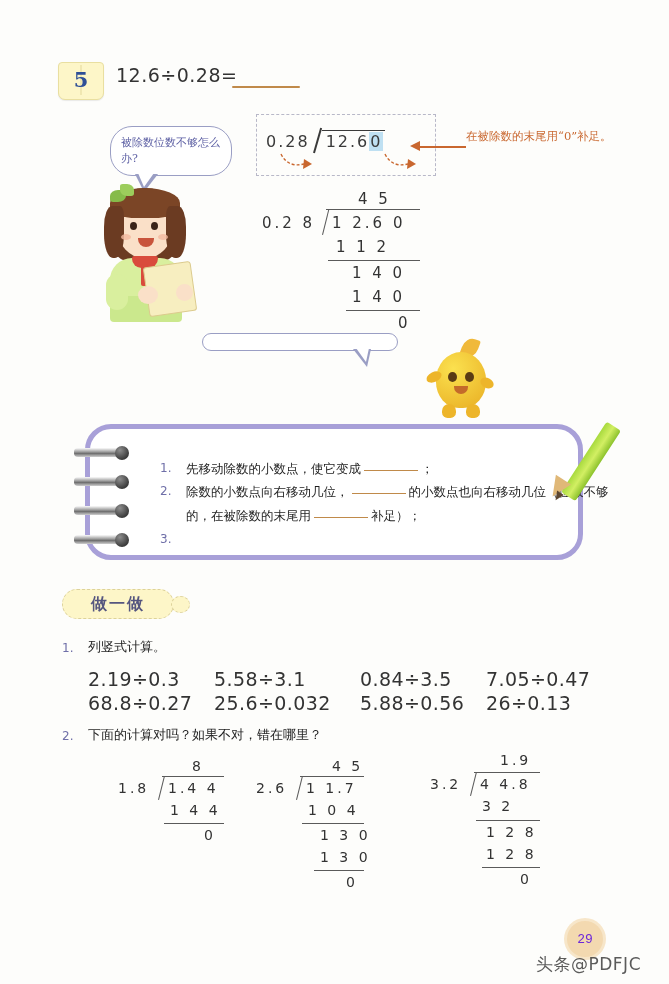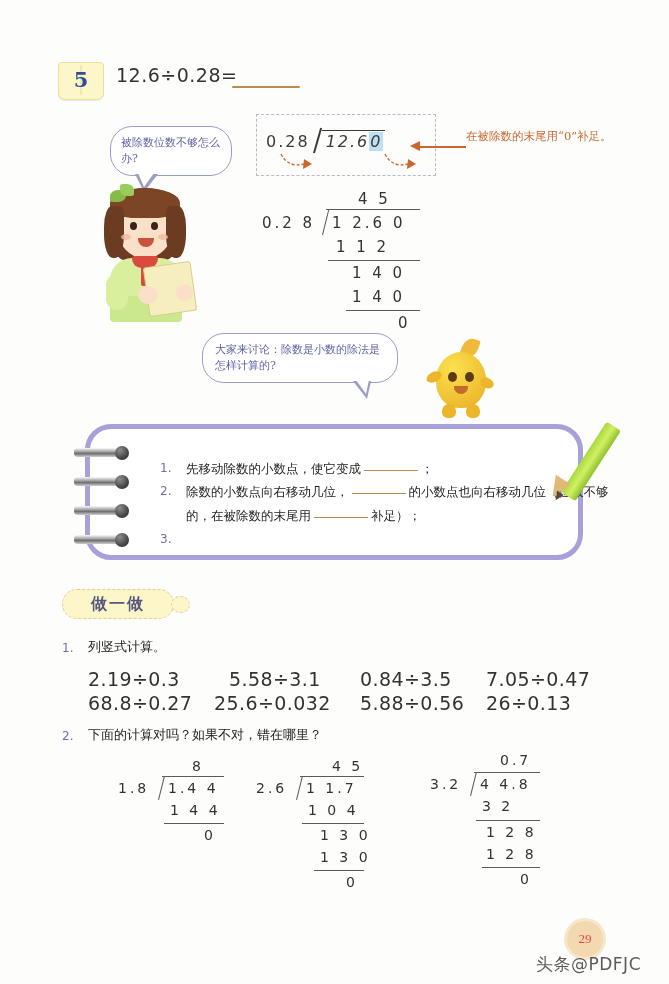--- a/index.html
+++ b/index.html
@@ -106,21 +106,21 @@
     font-family:"DejaVu Sans", sans-serif;font-size:16px;letter-spacing:2px;color:#3a3a3a;
   }
   .div-top .dvs{display:inline-block;}
   .div-top .slash{
     display:inline-block;width:12px;height:24px;position:relative;vertical-align:-5px;
   }
   .div-top .slash::before{
     content:"";position:absolute;left:3px;top:-1px;width:1.6px;height:26px;
     background:#3a3a3a;transform:rotate(16deg);transform-origin:bottom;
   }
-  .div-top .dvd{display:inline-block;border-top:1.6px solid #3a3a3a;padding:1px 2px 0 4px;font-style:italic;}
+  .div-top .dvd{display:inline-block;border-top:1.6px solid #3a3a3a;padding:1px 2px 0 4px;}
   .hl0{background:#bfe0f2;padding:0 1px;}
   .red-arrow-line{
     position:absolute;left:418px;top:146px;width:48px;height:1.6px;background:#c9672f;
   }
   .red-arrow-head{
     position:absolute;left:410px;top:141px;width:0;height:0;
     border-top:5px solid transparent;border-bottom:5px solid transparent;
     border-right:10px solid #c9672f;
   }
   .red-note{
@@ -201,21 +201,21 @@
   .pagenum{
     position:absolute;left:567px;top:921px;width:36px;height:36px;
   }
   .pagenum .scallop{
     position:absolute;inset:0;border-radius:50%;
     background:#f3d9b0;
     box-shadow:0 0 0 3px #f7e6c9;
   }
   .pagenum .n{
     position:absolute;inset:0;display:flex;align-items:center;justify-content:center;
-    font-family:Liberation Serif, serif;font-size:13px;color:#ef4444;
+    font-family:Liberation Mono, monospace;font-size:13px;color:#6d28d9;
   }
   .watermark{
     position:absolute;left:536px;top:953px;
     font-family:"DejaVu Sans", sans-serif;font-size:17px;color:#3f3f3f;opacity:.85;
     letter-spacing:.5px;
   }
 </style>
 </head>
 <body>
 
@@ -294,21 +294,20 @@
     <div class="row" style="left:70px;top:24px;">1 2.6 0</div>
     <div class="row" style="left:74px;top:48px;">1 1 2</div>
     <div class="uline" style="left:66px;top:70px;width:92px;"></div>
     <div class="row" style="left:90px;top:74px;">1 4 0</div>
     <div class="row" style="left:90px;top:98px;">1 4 0</div>
     <div class="uline" style="left:84px;top:120px;width:74px;"></div>
     <div class="row" style="left:136px;top:124px;">0</div>
   </div>
 
   <div class="bubble" id="bubble2">
-    <span>大家来讨论：除数是小数的除法是怎样计算的?</span>
     <span class="tail"></span>
   </div>
 
   <div class="mascot">
     <div style="left:34px;top:0px;width:16px;height:20px;background:#f0b93a;border-radius:60% 10% 60% 10%;transform:rotate(20deg);"></div>
     <div style="left:8px;top:14px;width:50px;height:56px;background:radial-gradient(circle at 35% 30%,#fbe14f,#e8ad22);border-radius:50% 50% 46% 46%;"></div>
     <div style="left:20px;top:34px;width:9px;height:10px;background:#5a3b14;border-radius:50%;"></div>
     <div style="left:37px;top:34px;width:9px;height:10px;background:#5a3b14;border-radius:50%;"></div>
     <div style="left:26px;top:48px;width:14px;height:8px;background:#c46a2a;border-radius:0 0 8px 8px;"></div>
     <div style="left:-2px;top:34px;width:16px;height:10px;background:#edb52a;border-radius:50%;transform:rotate(-25deg);"></div>
@@ -348,21 +347,21 @@
   <div class="zuo">
     <div class="pill"></div>
     <div class="dot"></div>
     <div class="txt">做一做</div>
   </div>
 
   <div class="ex-num" style="left:62px;top:641px;">1.</div>
   <div class="ex-text" style="left:88px;top:638px;">列竖式计算。</div>
 
   <div class="prob-cell" style="left:88px;top:668px;">2.19÷0.3</div>
-  <div class="prob-cell" style="left:214px;top:668px;margin-left:15px;">5.58÷3.1</div>
+  <div class="prob-cell" style="left:214px;top:668px;">5.58÷3.1</div>
   <div class="prob-cell" style="left:360px;top:668px;">0.84÷3.5</div>
   <div class="prob-cell" style="left:486px;top:668px;">7.05÷0.47</div>
   <div class="prob-cell" style="left:88px;top:692px;">68.8÷0.27</div>
   <div class="prob-cell" style="left:214px;top:692px;">25.6÷0.032</div>
   <div class="prob-cell" style="left:360px;top:692px;">5.88÷0.56</div>
   <div class="prob-cell" style="left:486px;top:692px;">26÷0.13</div>
 
   <div class="ex-num" style="left:62px;top:729px;">2.</div>
   <div class="ex-text" style="left:88px;top:726px;">下面的计算对吗？如果不对，错在哪里？</div>
 
@@ -385,21 +384,21 @@
     <div class="row" style="left:50px;top:22px;">1 1.7</div>
     <div class="row" style="left:52px;top:44px;">1 0 4</div>
     <div class="uline" style="left:46px;top:65px;width:62px;"></div>
     <div class="row" style="left:64px;top:69px;">1 3 0</div>
     <div class="row" style="left:64px;top:91px;">1 3 0</div>
     <div class="uline" style="left:58px;top:112px;width:50px;"></div>
     <div class="row" style="left:90px;top:116px;">0</div>
   </div>
 
   <div class="ld" style="left:430px;top:752px;width:140px;height:135px;font-size:14px;">
-    <div class="row" style="left:70px;top:0px;">0.7</div>
+    <div class="row" style="left:70px;top:0px;">1.9</div>
     <div class="row" style="left:0px;top:24px;">3.2</div>
     <div class="vbar" style="left:40px;top:20px;height:24px;transform:rotate(14deg);transform-origin:bottom;"></div>
     <div class="uline" style="left:44px;top:20px;width:66px;"></div>
     <div class="row" style="left:50px;top:24px;">4 4.8</div>
     <div class="row" style="left:52px;top:46px;">3 2</div>
     <div class="uline" style="left:46px;top:68px;width:64px;"></div>
     <div class="row" style="left:56px;top:72px;">1 2 8</div>
     <div class="row" style="left:56px;top:94px;">1 2 8</div>
     <div class="uline" style="left:52px;top:115px;width:58px;"></div>
     <div class="row" style="left:90px;top:119px;">0</div>

